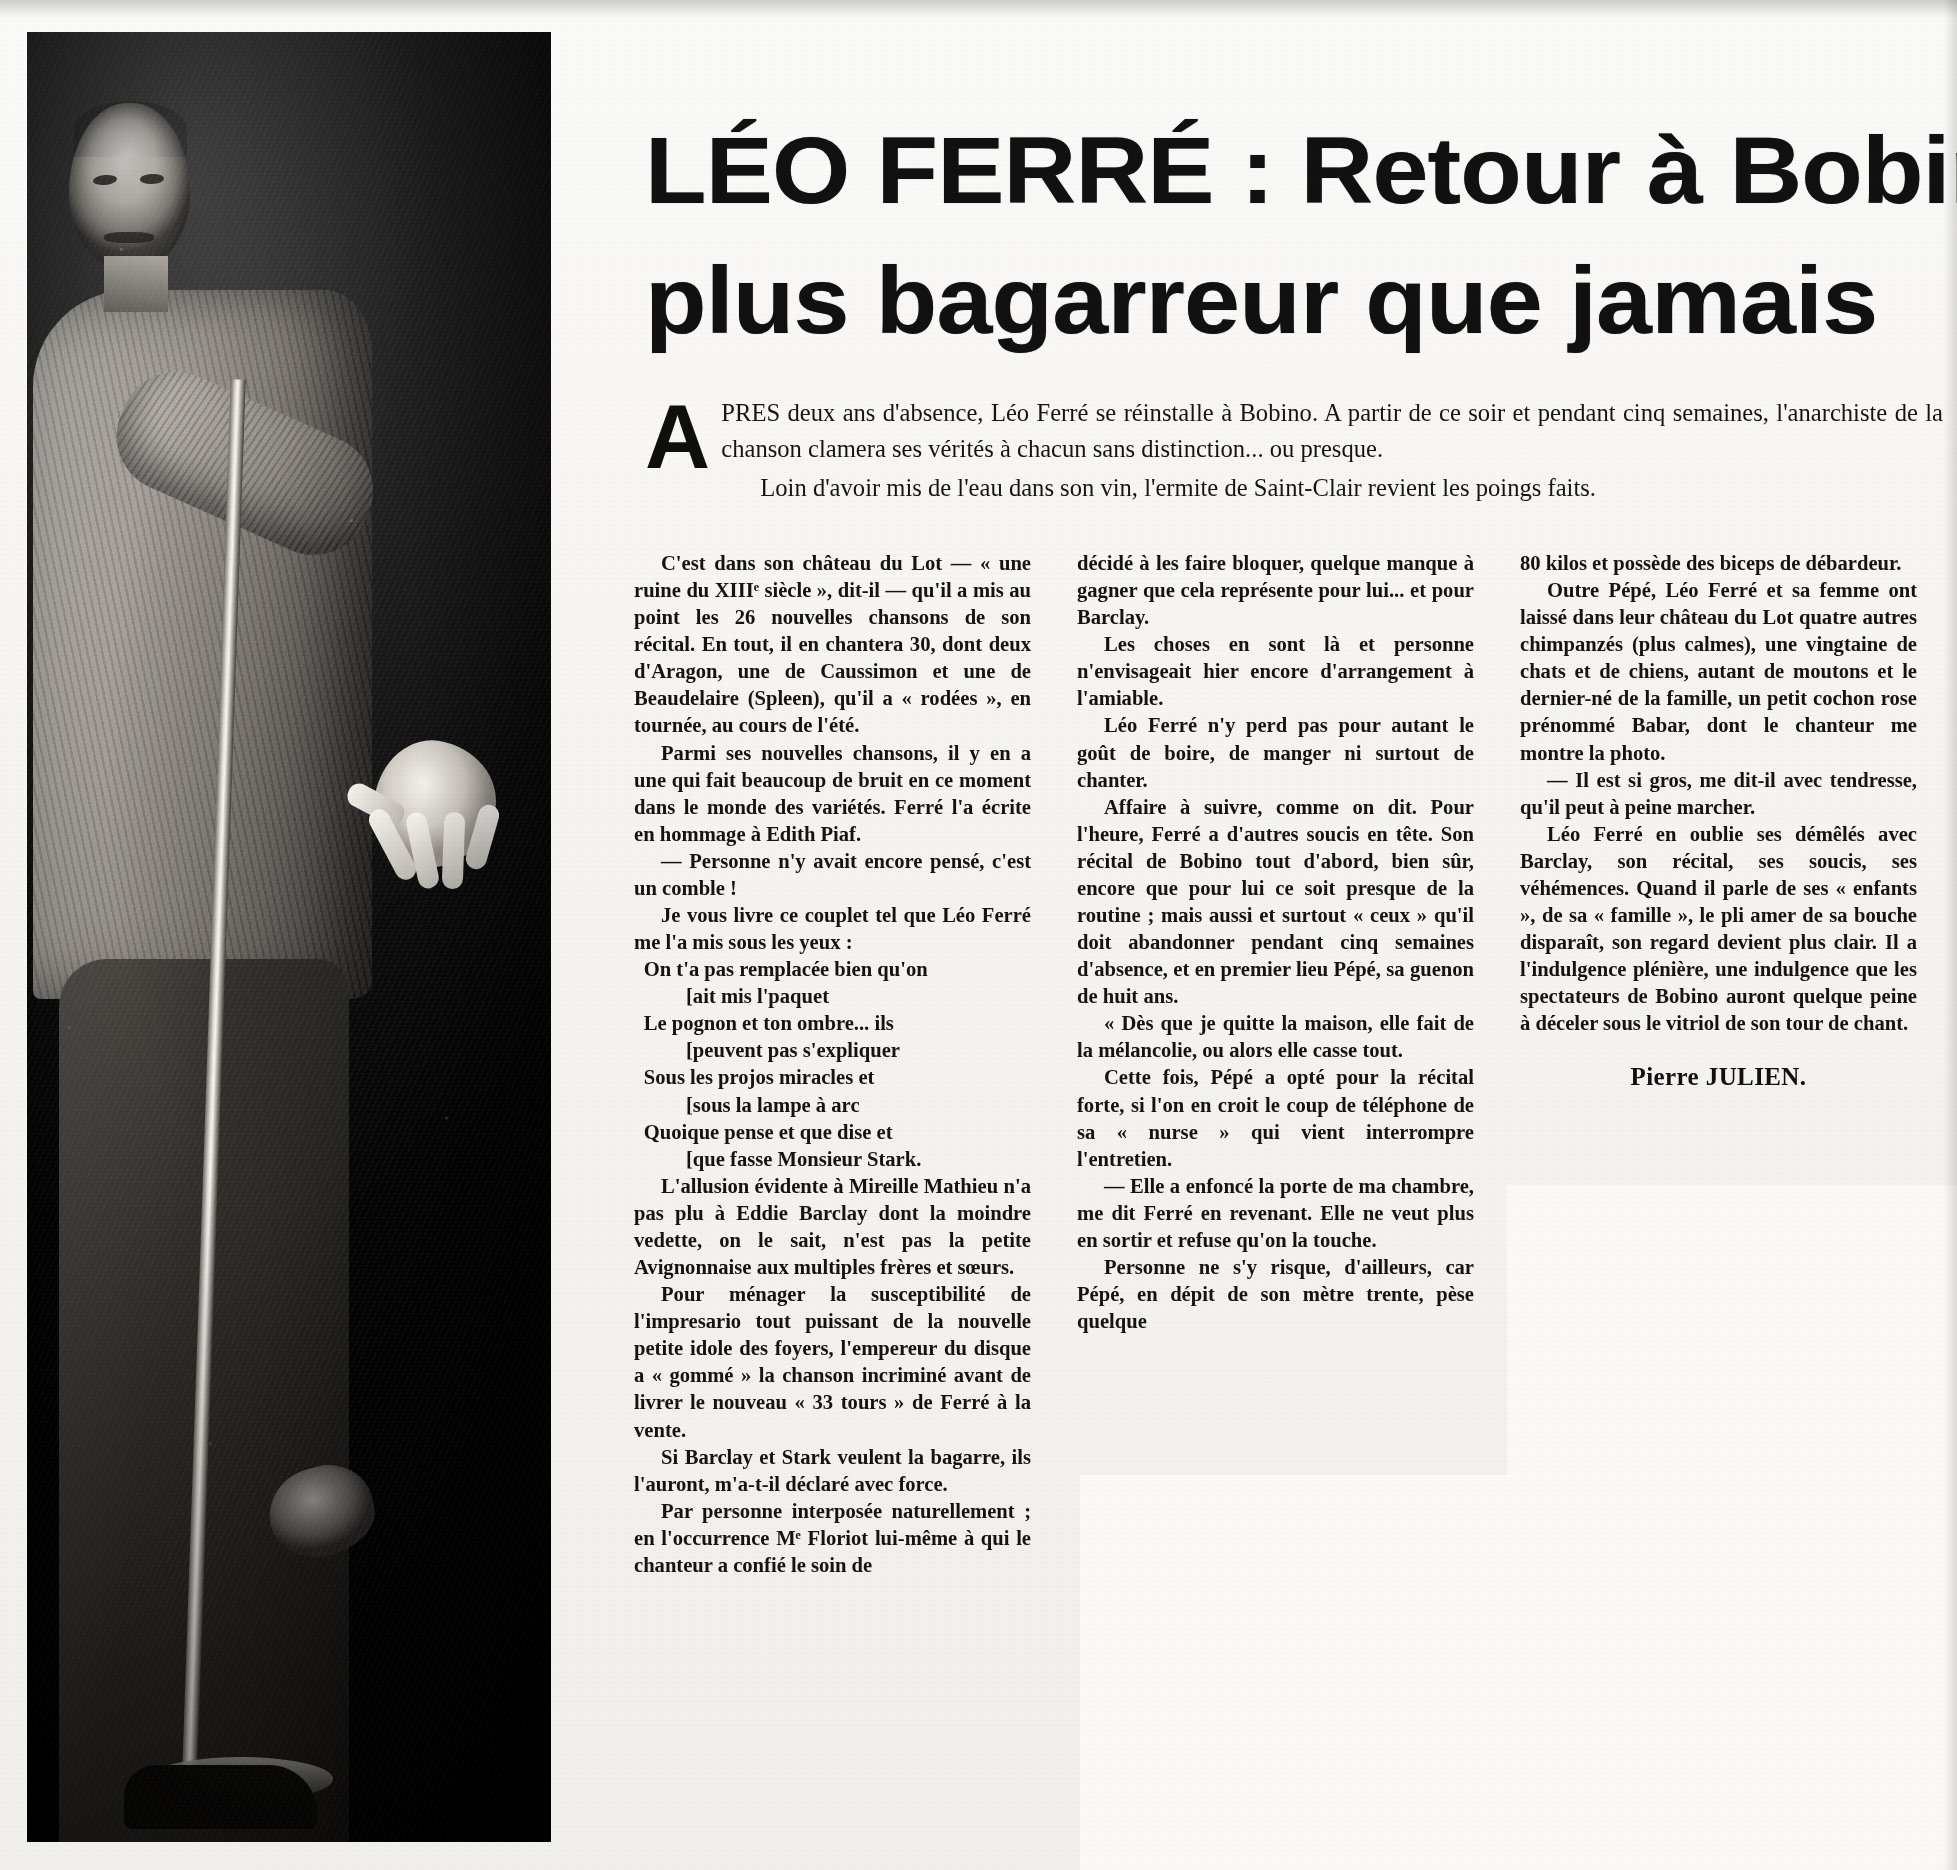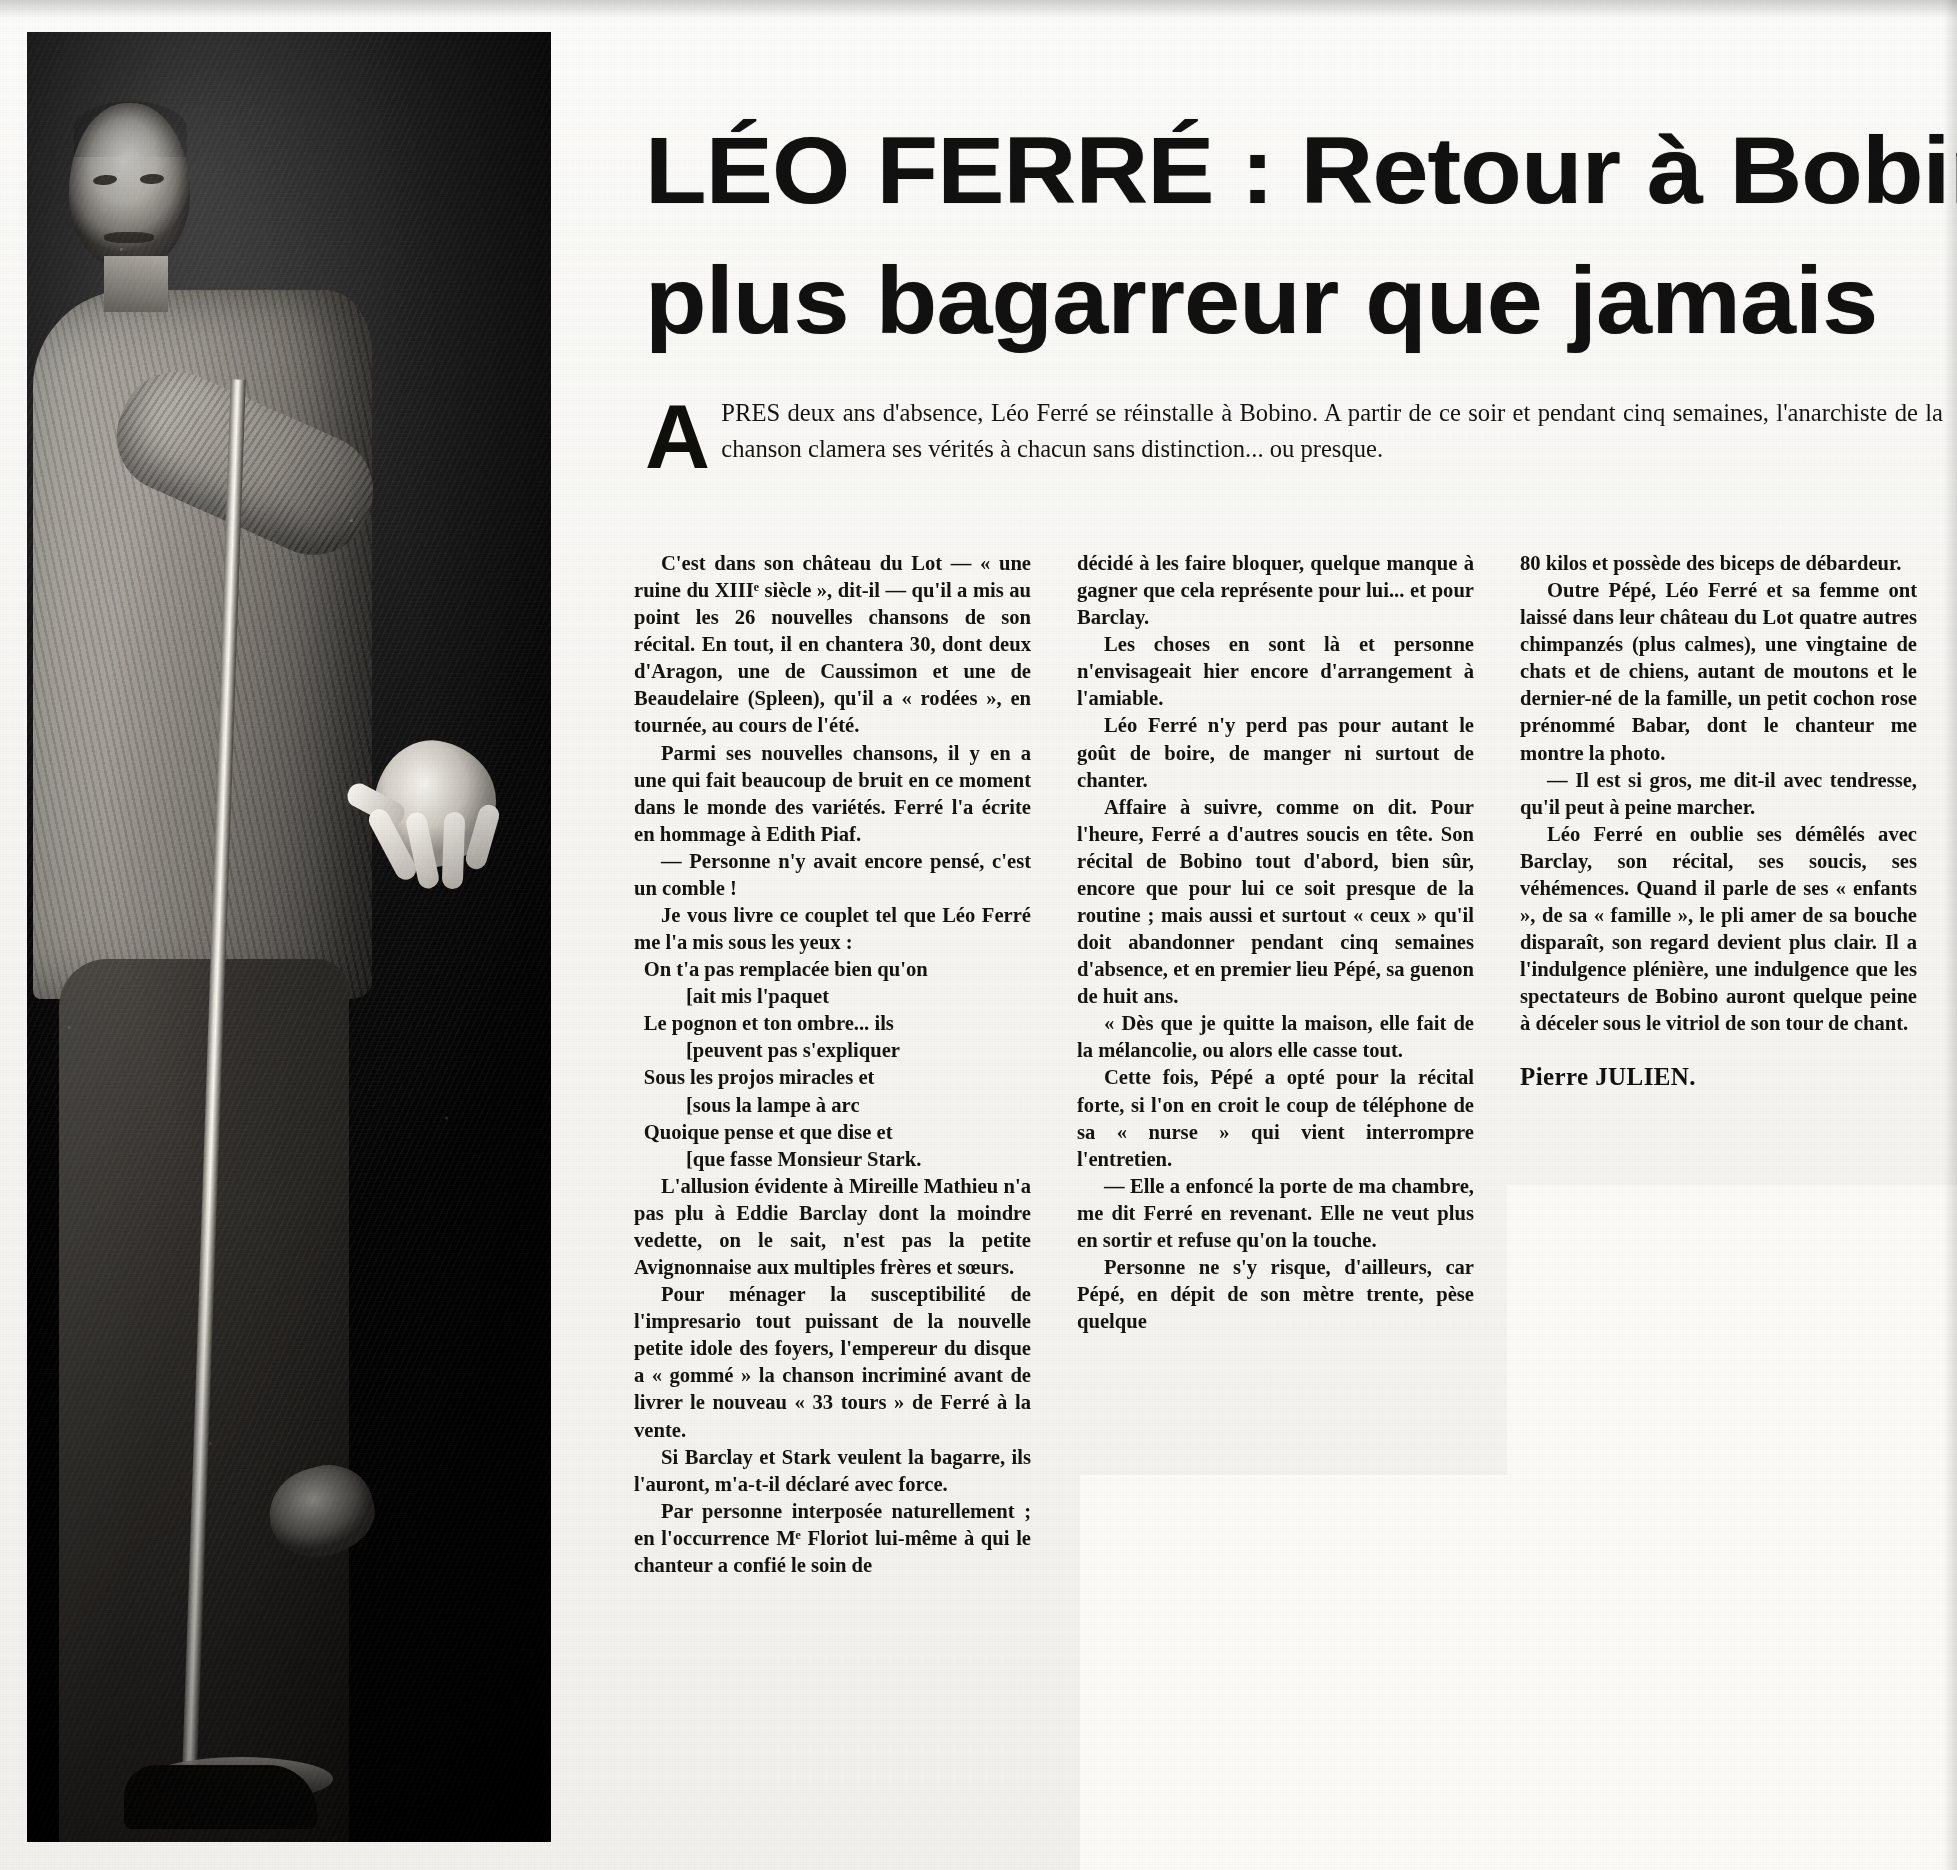--- a/index.html
+++ b/index.html
@@ -317,21 +317,21 @@
   .col p.verse {
     text-indent: 0;
     margin-left: 9.7px;
   }
   .col p.verse-in {
     text-indent: 0;
     margin-left: 52px;
   }
   .signature {
     margin-top: 24px;
-    text-align: left;
+    text-align: center;
     font-family: "Liberation Serif", serif;
     font-weight: 700;
     font-size: 25px;
     letter-spacing: 0.4px;
     color: #111;
   }
 
   
   .patch {
     position: absolute;
@@ -385,20 +385,21 @@
   </div>
 
   <h1 class="headline">
     <span class="l1">LÉO FERRÉ : Retour à Bobino</span>
     <span class="l2">plus bagarreur que jamais</span>
   </h1>
 
   <div class="lead">
     <span class="dropcap">A</span>
     <span>PRES deux ans d'absence, Léo Ferré se réinstalle à Bobino. A partir de ce soir et pendant cinq semaines, l'anarchiste de la chanson clamera ses vérités à chacun sans distinction... ou presque.</span>
+    <span class="indent2">Loin d'avoir mis de l'eau dans son vin,  l'ermite de Saint-Clair revient les poings faits.</span>
   </div>
 
   <div class="cols">
 
     <div class="col">
       <p>C'est dans son château du Lot — « une ruine du XIIIᵉ siècle », dit-il — qu'il a mis au point les 26 nouvelles chansons de son récital. En tout, il en chantera 30, dont deux d'Aragon, une de Caussimon et une de Beaudelaire (Spleen), qu'il a « rodées », en tournée, au cours de l'été.</p>
       <p>Parmi ses nouvelles chansons, il y en a une qui fait beaucoup de bruit en ce moment dans le monde des variétés. Ferré l'a écrite en hommage à Edith Piaf.</p>
       <p>— Personne n'y avait encore pensé, c'est un comble !</p>
       <p>Je vous livre ce couplet tel que Léo Ferré me l'a mis sous les yeux :</p>
       <p class="verse">On t'a pas remplacée bien qu'on</p>

